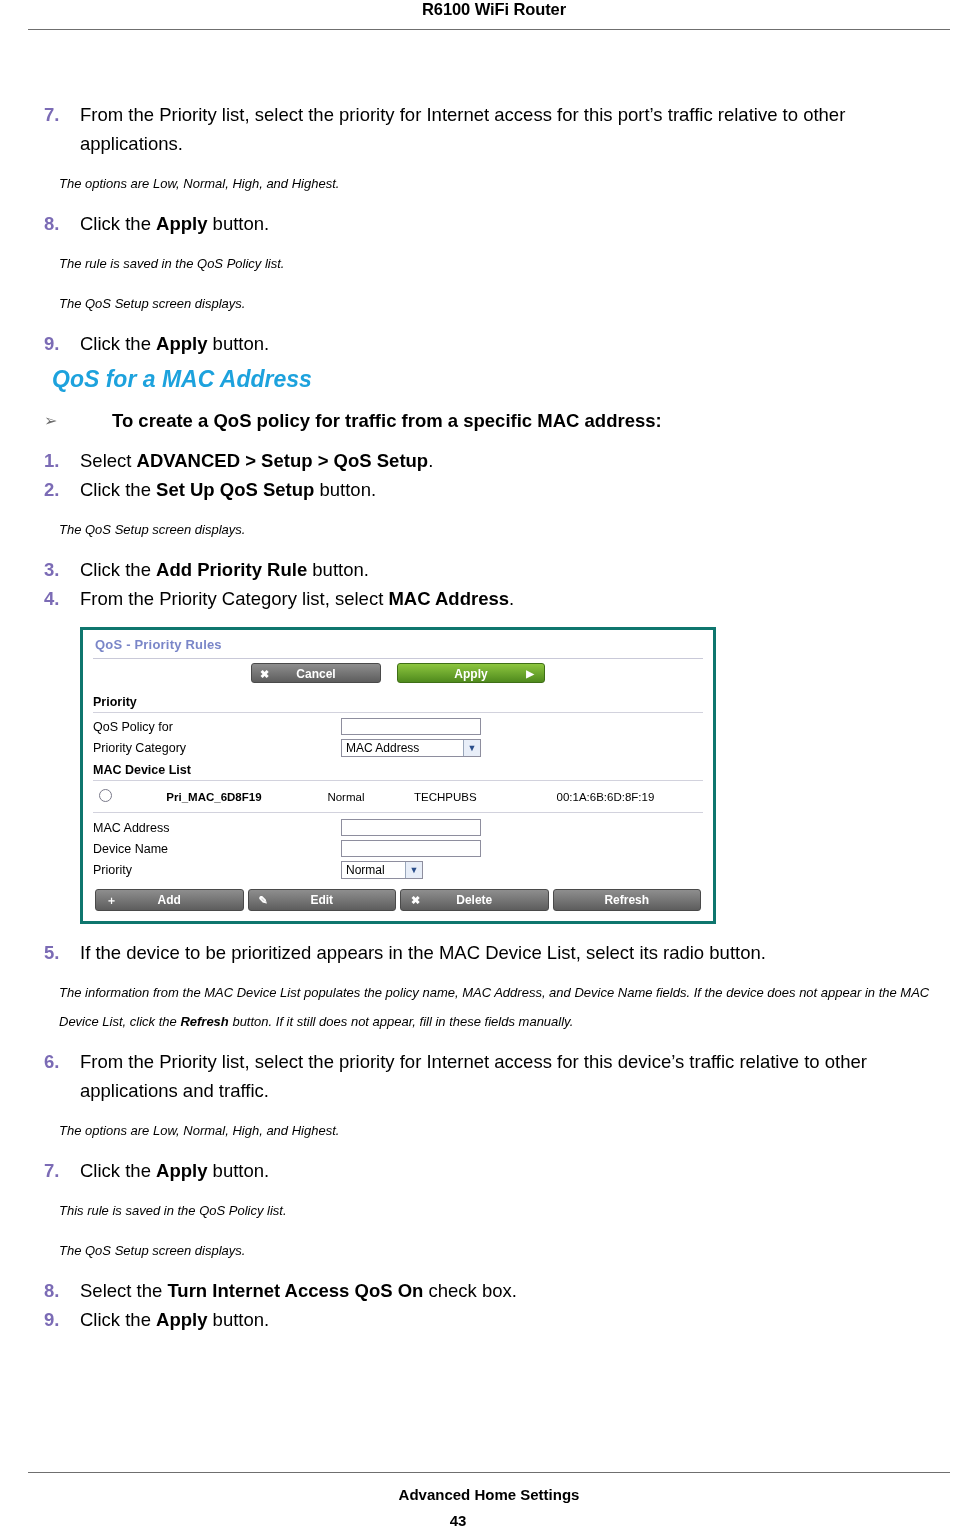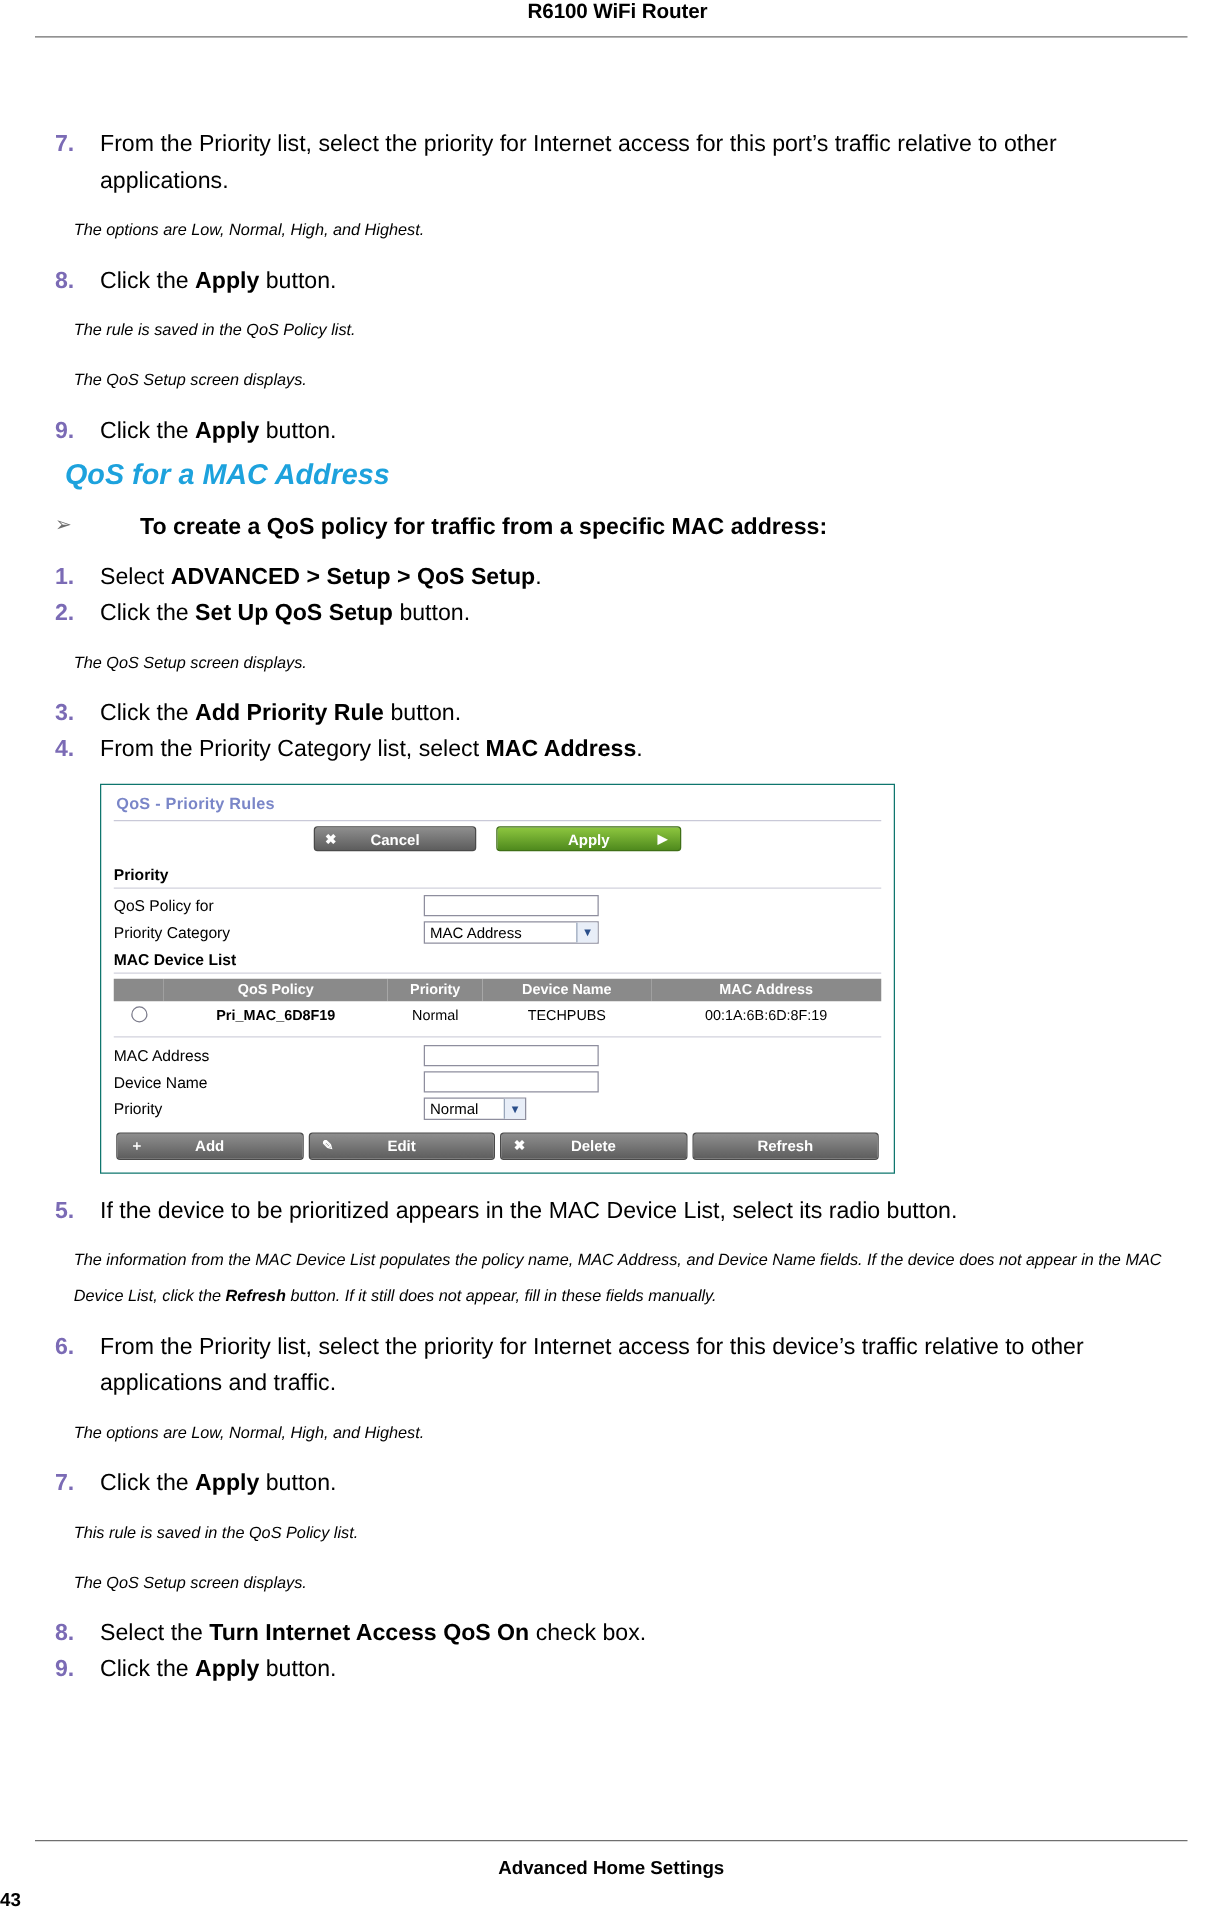--- a/index.html
+++ b/index.html
@@ -104,21 +104,21 @@
   .proc-title {
     font-weight: bold;
     font-size: 18.5px;
     line-height: 27px;
     margin-left: 32px;
   }
   
   .figure {
     margin: 14px 0 14px 36px;
     width: 636px;
-    border: 1px solid #0f766e;
+    border: 3px solid #0f766e;
     background: #ffffff;
     box-sizing: border-box;
     font-size: 11px;
     position: relative;
   }
   .fig-title {
     color: #7a86c8;
     font-weight: bold;
     font-size: 13px;
     padding: 7px 0 4px 12px;
@@ -290,20 +290,21 @@
     width: 978px;
     text-align: center;
     font-size: 15px;
     font-weight: bold;
   }
   .footer-page {
     position: absolute;
     bottom: 8px;
     left: 0;
     width: 916px;
+    text-align: center;
     font-size: 15px;
     font-weight: bold;
   }
 </style>
 </head>
 <body>
 
 <div class="page">
 
   <div class="header">
@@ -390,27 +391,20 @@
           <span>MAC Address</span>
           <span class="arrow">▼</span>
         </span>
       </div>
 
       <div class="sec-label">MAC Device List</div>
       <div class="sec-rule"></div>
 
       <table class="tbl">
         <tbody>
-            <tr>
-          <th style="width:40px;"></th>
-          <th>QoS Policy</th>
-          <th>Priority</th>
-          <th>Device Name</th>
-          <th>MAC Address</th>
-        </tr>
         <tr>
           <td><span class="radio"></span></td>
           <td class="pol">Pri_MAC_6D8F19</td>
           <td>Normal</td>
           <td>TECHPUBS</td>
           <td>00:1A:6B:6D:8F:19</td>
         </tr>
       </tbody>
         </table>
       <div class="tbl-rule"></div>

